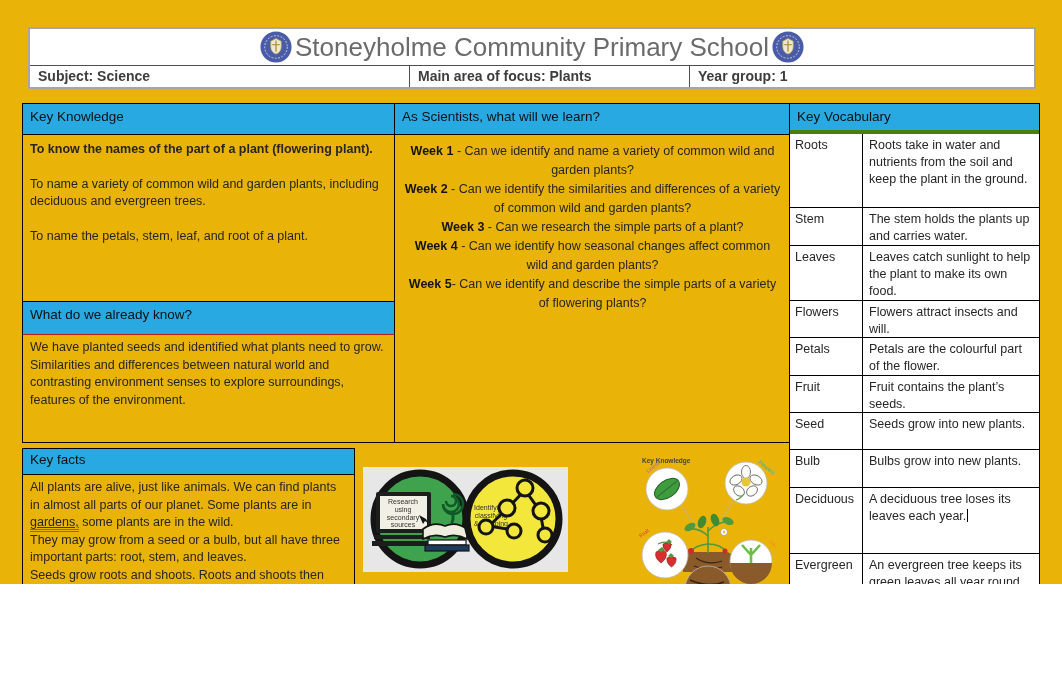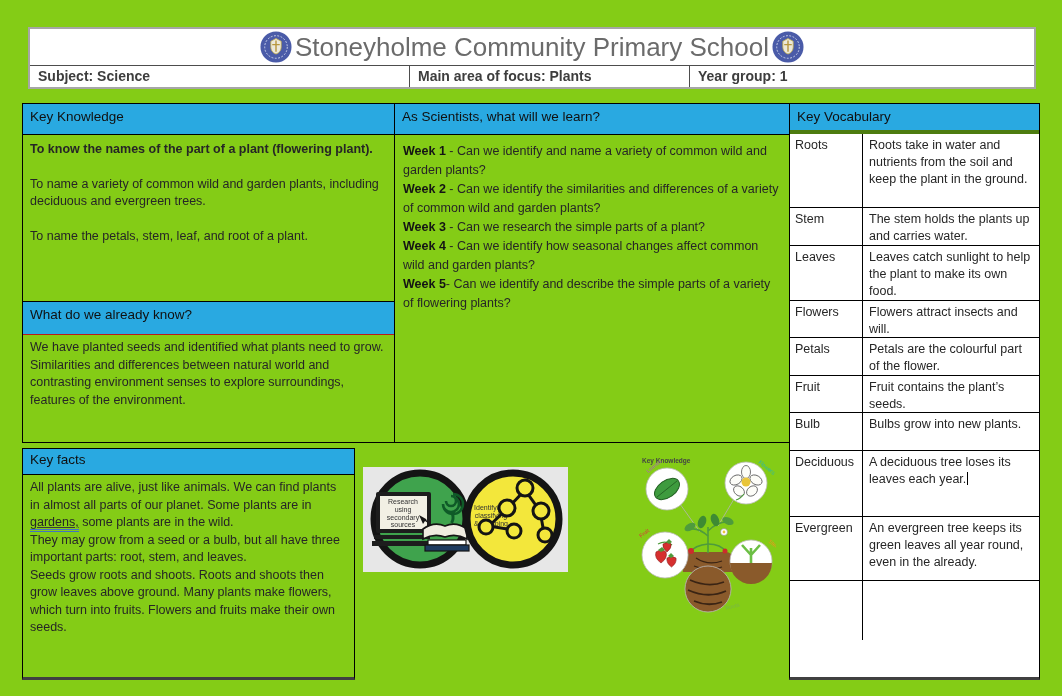--- a/index.html
+++ b/index.html
@@ -1,20 +1,20 @@
 <!DOCTYPE html>
 <html><head>
 <meta charset="utf-8">
 <style>
   * { box-sizing: border-box; margin: 0; padding: 0; }
   html,body { background:#fff; }
   .page {
     position: relative;
-    width: 1062px; height: 696px;
-    background: #84cc16;
+    width: 1062px; height: 584px;
+    background: #eab308;
     font-family: "Liberation Sans", sans-serif;
     color: #262626;
     overflow: hidden;
   }
   
   .hdr-table {
     position: absolute; left: 28px; top: 27px; width: 1008px;
     border: 2px solid #a6a6a6; background: #fff;
   }
   .title-row {
@@ -58,21 +58,21 @@
   .kf-hdr { height: 25px; padding-top: 3px; }
   .kf-body { height: 200px; border-top: 1px solid #000; padding-top: 4px; }
   .grammar { border-bottom: 3px double #4472c4; text-decoration: underline; text-decoration-color: #3a3a3a; }
 
   
   .mid-col {
     position: absolute; left: 394px; top: 103px; width: 397px; height: 340px;
     border: 1px solid #000;
   }
   .ms-hdr { height: 30px; }
-  .ms-body { height: 308px; border-top: 1px solid #000; line-height: 19px; padding: 7px 8px; }
+  .ms-body { height: 308px; border-top: 1px solid #000; line-height: 19px; padding: 7px 8px; text-align: center; }
   .week-line b { color: #141414; }
 
   
   .vocab {
     position: absolute; left: 789px; top: 103px; width: 251px; height: 577px;
     border: 1px solid #000; border-bottom: 3px solid #404040; background: #fff;
   }
   .v-hdr { height: 30px; border-bottom: 4px solid #4d7c0f; }
   .v-row { display: grid; grid-template-columns: 73px 1fr; border-bottom: 1px solid #000; }
   .v-row:last-child { border-bottom: none; }
@@ -165,20 +165,24 @@
       <div class="v-term">Flowers</div>
       <div class="v-def">Flowers attract insects and will.</div>
     </div>
     <div class="v-row" style="height:38px">
       <div class="v-term">Petals</div>
       <div class="v-def">Petals are the colourful part of the flower.</div>
     </div>
     <div class="v-row" style="height:37px">
       <div class="v-term">Fruit</div>
       <div class="v-def">Fruit contains the plant’s seeds.</div>
+    </div>
+    <div class="v-row" style="height:37px">
+      <div class="v-term">Seed</div>
+      <div class="v-def">Seeds grow into new plants.</div>
     </div>
     <div class="v-row" style="height:38px">
       <div class="v-term">Bulb</div>
       <div class="v-def">Bulbs grow into new plants.</div>
     </div>
     <div class="v-row" style="height:66px">
       <div class="v-term">Deciduous</div>
       <div class="v-def"><span>A deciduous tree loses its leaves each year.</span><span class="caret"></span></div>
     </div>
     <div class="v-row" style="height:64px">

